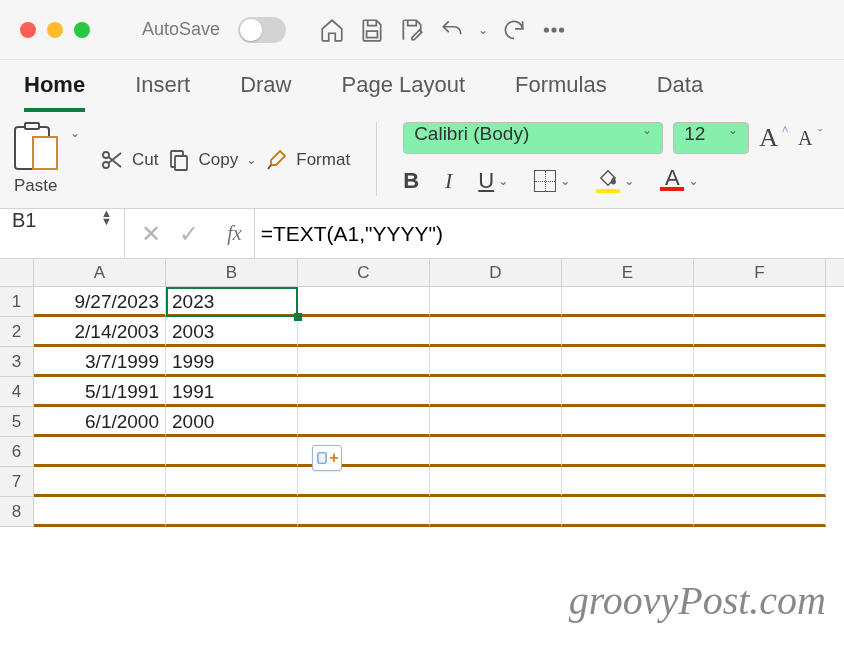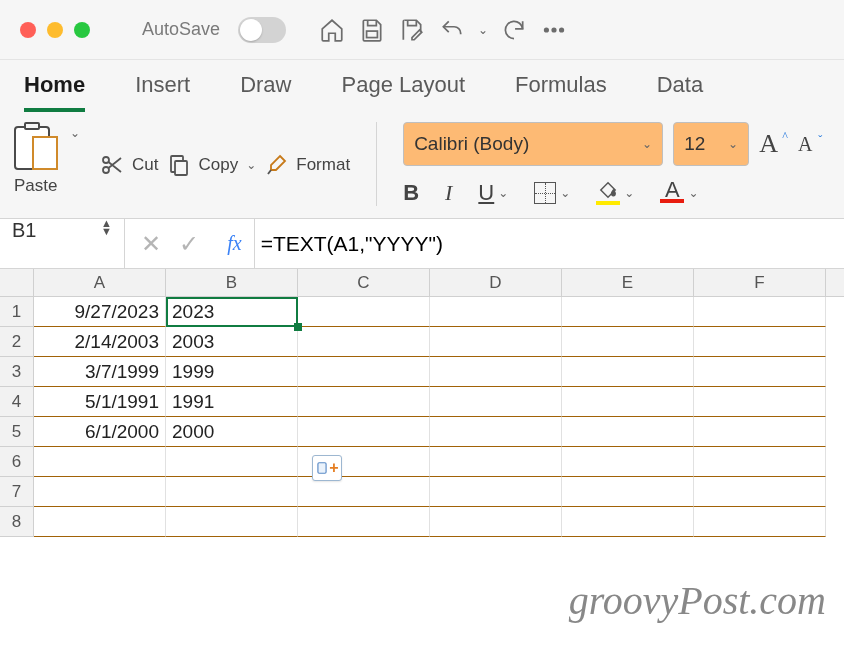--- a/index.html
+++ b/index.html
@@ -54,21 +54,21 @@
 .paste-clip { width:16px; height:8px; border:2px solid #4a4a4a; border-radius:2px; position:absolute; top:0; left:10px; background:#f6f6f6;}
 .paste-sheet { width:26px; height:34px; border:2px solid #d08a2a; position:absolute; top:14px; left:18px; background:#fff;}
 .paste-label { font-size:17px; color:#444; }
 .paste-caret { font-size:12px; color:#666; margin-left:4px; align-self:flex-start; margin-top:4px;}
 .clip-right { display:flex; flex-direction:row; gap:8px; padding-top:2px;}
 .clip-item { display:flex; align-items:center; gap:8px; font-size:17px; color:#444;}
 .clip-item svg, .clip-item .scissors, .clip-item .copyico, .clip-item .brush { width:24px; height:24px; }
 .sep { width:1px; background:#d5d5d5; margin: 0 6px;}
 .font-group { display:flex; flex-direction:column; gap:14px; }
 .font-row { display:flex; gap:10px; align-items:center;}
-.font-sel { background:#fdba74; border:1px solid #bfbfbf; border-radius:4px; height:44px; display:flex; align-items:center; padding:0 10px; font-size:19px; color:#333; }
+.font-sel { background:#86efac; border:1px solid #bfbfbf; border-radius:4px; height:32px; display:flex; padding:0 10px; font-size:19px; color:#333; }
 .font-name { width: 260px; justify-content:space-between;}
 .font-size { width: 76px; justify-content:space-between;}
 .car { font-size:12px; color:#666;}
 .bigA { font-size:26px; font-family: Georgia, serif; color:#444; position:relative; padding-right:10px;}
 .bigA .sup { font-size:12px; color:#2a7bde; position:absolute; top:0; right:0;}
 .smA { font-size:20px; }
 .style-row { display:flex; gap:26px; align-items:center; font-size:22px; color:#444;}
 .style-row .itm { display:flex; align-items:center; gap:4px;}
 .bold { font-weight:700;}
 .italic { font-style:italic; font-family:Georgia,serif;}
@@ -80,29 +80,29 @@
 .bucket svg { width:22px; height:18px;}
 .swatch { width:24px; height:4px; display:block; margin-top:2px;}
 .sw-y { background:#ffea00;}
 .sw-r { background:#e81c0f;}
 .fontA { font-size:22px; color:#444;}
 .namebox-row { display:flex; align-items:center; height:50px; border-bottom:1px solid #d5d5d5;}
 .namebox { width:125px; border-right:1px solid #d5d5d5; height:100%; display:flex; padding:0 12px; font-size:20px; justify-content:space-between;}
 .spinners { display:flex; flex-direction:column; font-size:11px; line-height:8px; color:#555;}
 .fx-btns { display:flex; gap:18px; padding:0 16px; align-items:center; color:#b5b5b5;}
 .fx-btns span { font-size:24px;}
-.fx-label { font-style:italic; font-family:Georgia,serif; font-size:20px; color:#3b82f6; padding:0 12px;}
+.fx-label { font-style:italic; font-family:Georgia,serif; font-size:20px; color:#737373; padding:0 12px;}
 .formula-in { flex:1; border:none; font-size:21px; padding:0 6px; border-left:1px solid #d5d5d5; height:100%; outline:none;}
 .grid { position:relative; }
 .colheads { display:flex; height:28px; background:#f2f2f2; border-bottom:1px solid #d0d0d0;}
 .corner { width:34px; border-right:1px solid #d0d0d0;}
 .colhead { width:132px; border-right:1px solid #d0d0d0; text-align:center; font-size:17px; color:#555; line-height:28px;}
 .row { display:flex; height:30px;}
 .rowhead { width:34px; background:#f2f2f2; border-right:1px solid #d0d0d0; border-bottom:1px solid #d0d0d0; text-align:center; font-size:17px; color:#555; line-height:30px;}
-.cell { width:132px; border-right:1px solid #e1e1e1; border-bottom:1px solid #a16207; font-size:19px; color:#222; padding:0 6px; line-height:30px; white-space:nowrap; overflow:hidden;}
+.cell { width:132px; border-right:1px solid #e1e1e1; border-bottom:3px solid #a16207; font-size:19px; color:#222; padding:0 6px; line-height:30px; white-space:nowrap; overflow:hidden;}
 .cell.r { text-align:right;}
 .cell.l { text-align:left;}
 .sel-border { position:absolute; border:2px solid #107c41; pointer-events:none;}
 .fill-handle { position:absolute; width:8px; height:8px; background:#107c41; pointer-events:none;}
 .paste-opt { position:absolute; width:30px; height:26px; background:#fff; border:1px solid #9db7d1; border-radius:3px; display:flex; align-items:center; justify-content:center; font-size:16px; box-shadow:0 1px 2px rgba(0,0,0,0.1);}
 .paste-opt .plus { color:#e57e22; font-weight:700;}
 .watermark { position:absolute; right:18px; bottom:30px; font-size:40px; font-style:italic; color:#888; font-family:Georgia,serif;}
 </style>
 </head>
 <body>

